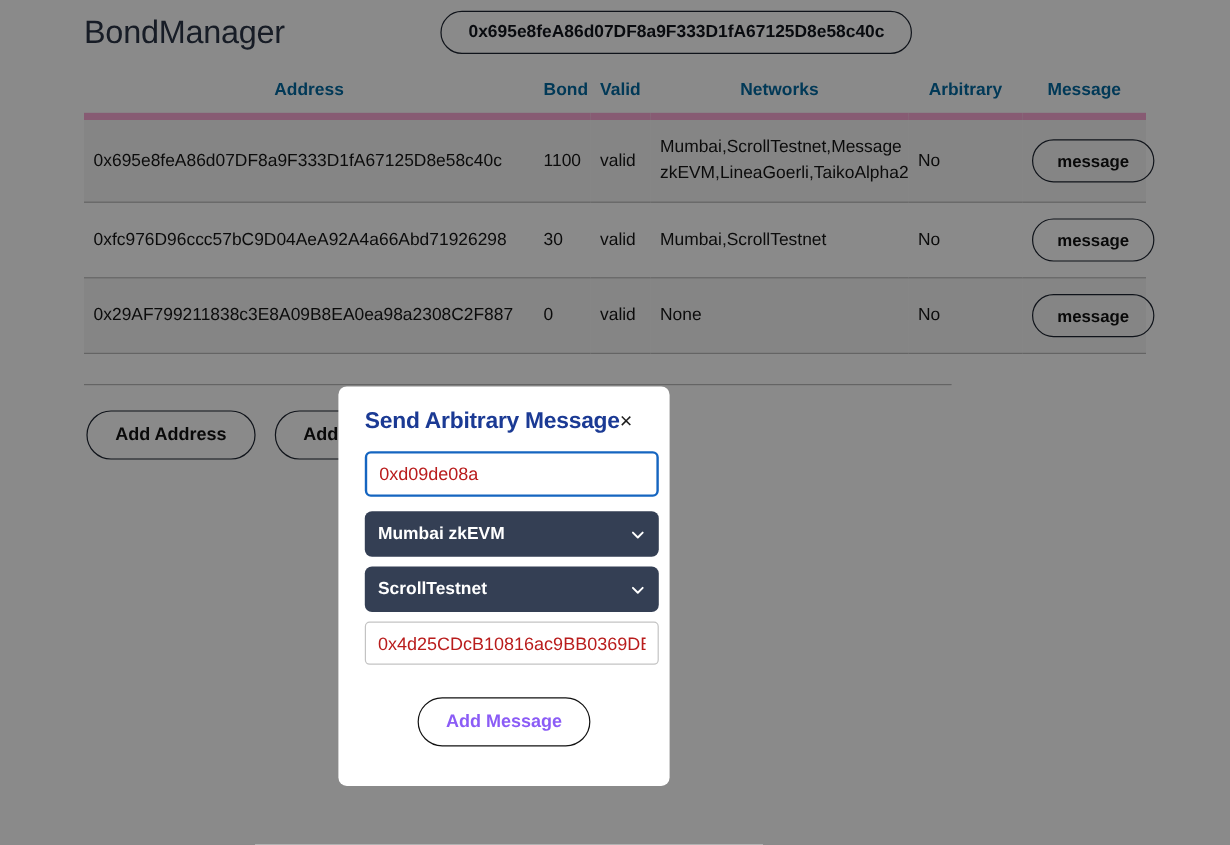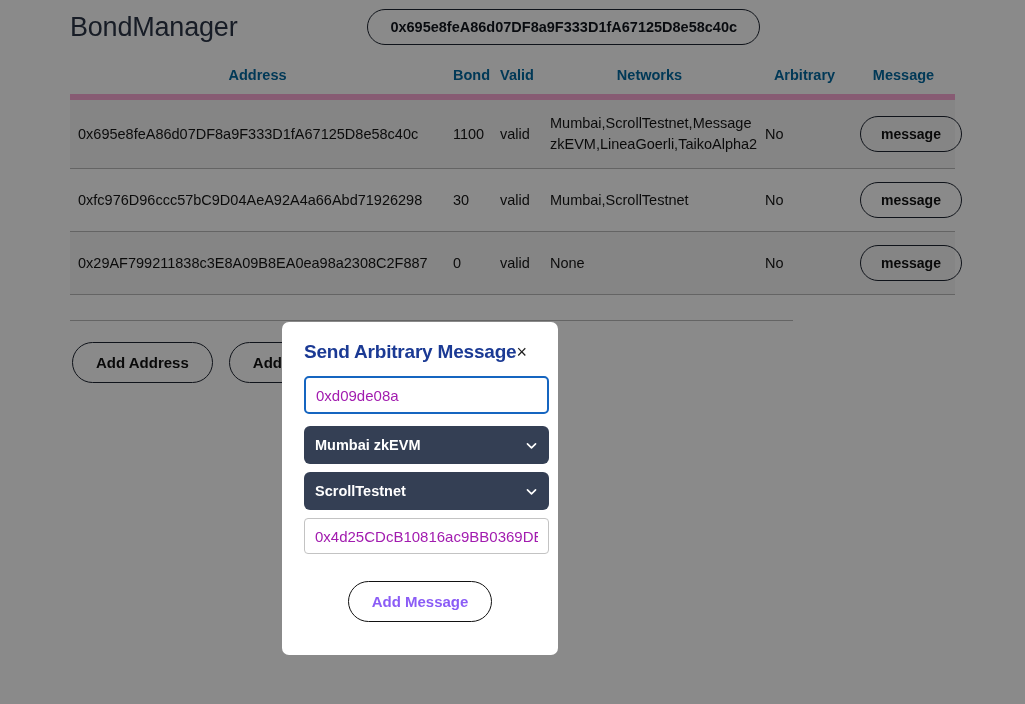--- a/index.html
+++ b/index.html
@@ -176,21 +176,21 @@
   .field-text {
     display: block;
     box-sizing: border-box;
     width: 245px;
     height: 38px;
     border: 2px solid #1565c0;
     border-radius: 5px;
     background: #fff;
     padding: 0 10px;
     font-size: 15px;
-    color: #a21caf;
+    color: #b91c1c;
     font-family: "Liberation Sans", sans-serif;
     outline: none;
     margin-bottom: 12px;
   }
   .field-text.plain {
     border: 1px solid #c3c3c3;
     border-radius: 4px;
     height: 36px;
     margin-bottom: 0;
   }

